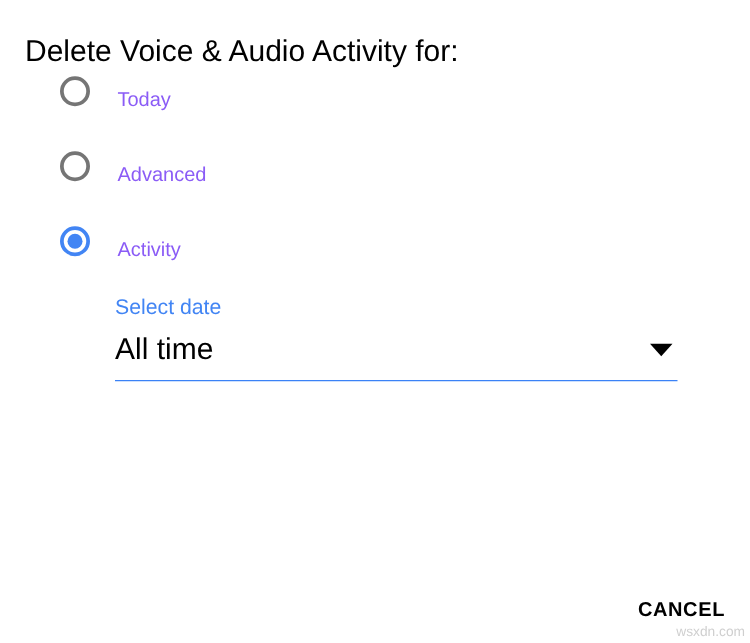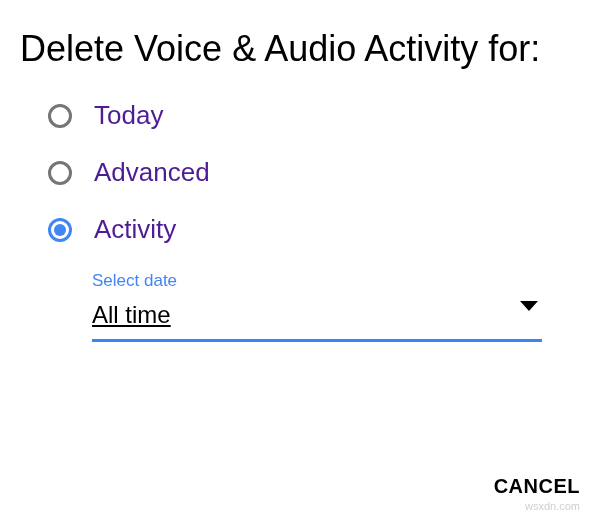--- a/index.html
+++ b/index.html
@@ -12,23 +12,22 @@
       width: 600px;
       height: 514px;
       background: #ffffff;
       color: #000000;
       position: relative;
     }
     .dialog {
       padding: 28px 20px 0 20px;
     }
     .title {
-      font-size: 36px;
+      font-size: 24px;
       font-weight: 400;
-      margin-bottom: 30px;
       color: #000;
     }
     .radio-group {
       padding-left: 28px;
     }
     .radio-item {
       display: flex;
       align-items: center;
       margin-bottom: 26px;
       cursor: pointer;
@@ -51,41 +50,41 @@
       width: 12px;
       height: 12px;
       border-radius: 50%;
       background: #4285f4;
       display: none;
     }
     .radio-circle.selected .radio-inner {
       display: block;
     }
     .radio-label {
-      font-size: 26px;
-      color: #4c1d95;
+      font-size: 16px;
+      color: #8b5cf6;
+      margin-top: 16px;
     }
     .date-section {
       margin-left: 72px;
       margin-top: 24px;
       margin-right: 38px;
     }
     .date-label {
       font-size: 17px;
       color: #4285f4;
       margin-bottom: 10px;
     }
     .dropdown {
       display: flex;
-      align-items: flex-start;
+      align-items: center;
       justify-content: space-between;
-      border-bottom: 3px solid #3b82f6;
+      border-bottom: 1px solid #3b82f6;
       padding-bottom: 10px;
       cursor: pointer;
-      text-decoration: underline;
     }
     .dropdown-value {
       font-size: 24px;
       color: #000;
     }
     .dropdown-icon {
       width: 0;
       height: 0;
       border-left: 9px solid transparent;
       border-right: 9px solid transparent;
@@ -93,33 +92,33 @@
       margin-right: 4px;
     }
     .button-row {
       position: absolute;
       bottom: 16px;
       right: 20px;
       display: flex;
       gap: 50px;
     }
     .btn {
-      font-size: 20px;
+      font-size: 16px;
       font-weight: bold;
       letter-spacing: 0.5px;
       color: #000;
       cursor: pointer;
       background: none;
       border: none;
       font-family: inherit;
     }
     .watermark {
       position: absolute;
       bottom: 2px;
-      right: 20px;
+      right: 4px;
       font-size: 11px;
       color: #bbb;
       opacity: 0.7;
     }
   </style>
 </head>
 <body>
 
 <div class="dialog">
   <h1 class="title">Delete Voice &amp; Audio Activity for:</h1>

